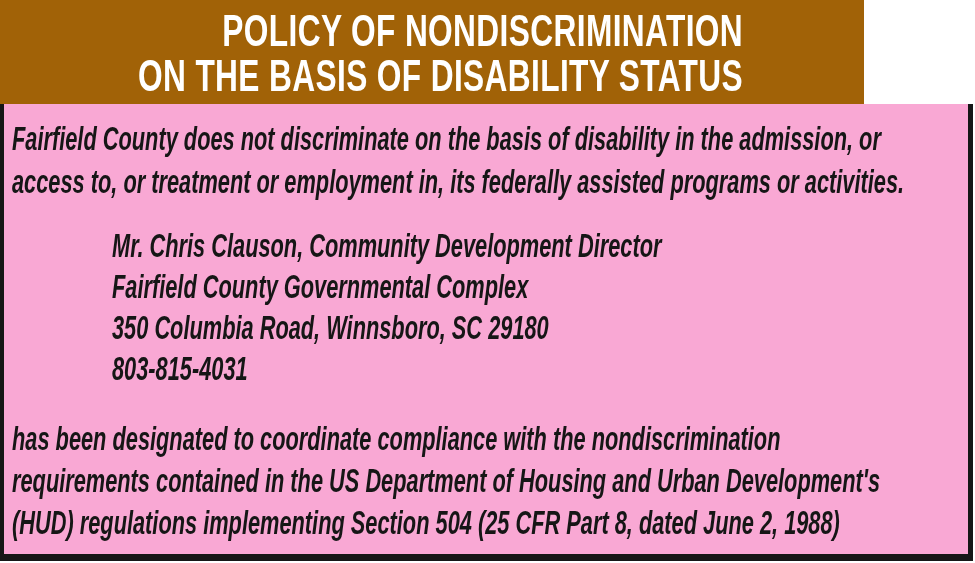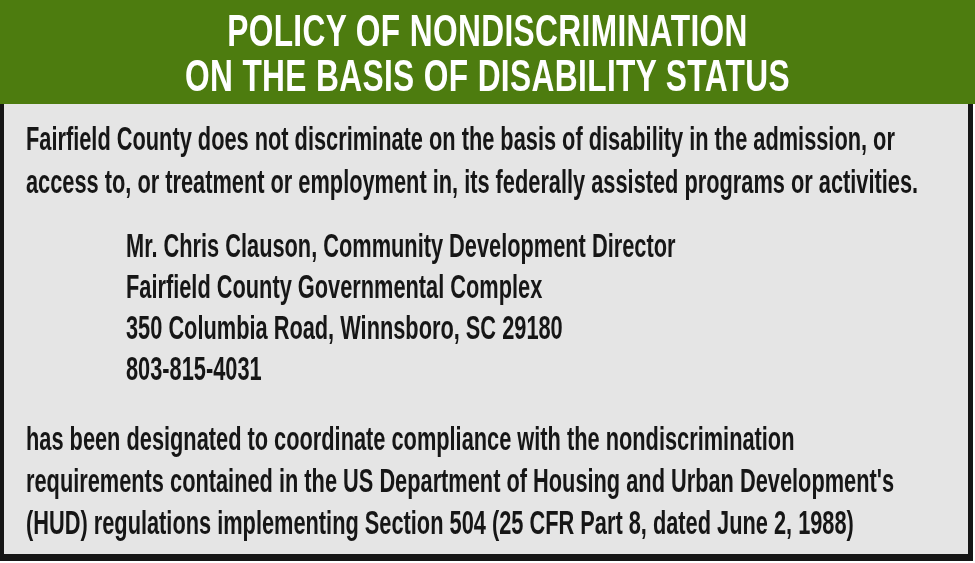--- a/index.html
+++ b/index.html
@@ -14,52 +14,53 @@
     background: #ffffff;
     overflow: hidden;
     color: #161616;
     font-family: "Liberation Sans", sans-serif;
   }
   
   .masthead {
     position: absolute;
     top: 0;
     left: 0;
-    width: 975px;
+    width: 864px;
     height: 104px;
-    background: #4d7c0f;
+    background: #a16207;
     box-sizing: border-box;
     padding-top: 8px;
-    text-align: center;
+    text-align: right;
     overflow: hidden;
   }
   .masthead-line {
     color: #ffffff;
     font-weight: bold;
     font-size: 44px;
     line-height: 45px;
     white-space: nowrap;
     letter-spacing: 0.5px;
     transform: scaleX(0.72);
     transform-origin: 50% 0;
   }
   
   .frame {
     position: absolute;
     top: 104px;
     left: 0;
     right: 2px;
     bottom: 2px;
-    background: #e5e5e5;
+    background: #f9a8d4;
     border-left: 4px solid #161616;
     border-right: 5px solid #161616;
     border-bottom: 7px solid #161616;
     box-sizing: border-box;
-    padding: 13px 0 0 22px;
+    padding: 13px 0 0 8px;
     overflow: hidden;
+    font-style: italic;
   }
   .bodyline {
     white-space: nowrap;
     font-weight: bold;
     font-size: 33px;
     line-height: 43px;
     transform: scaleX(0.66);
     transform-origin: 0 0;
   }
   .contact-block {

